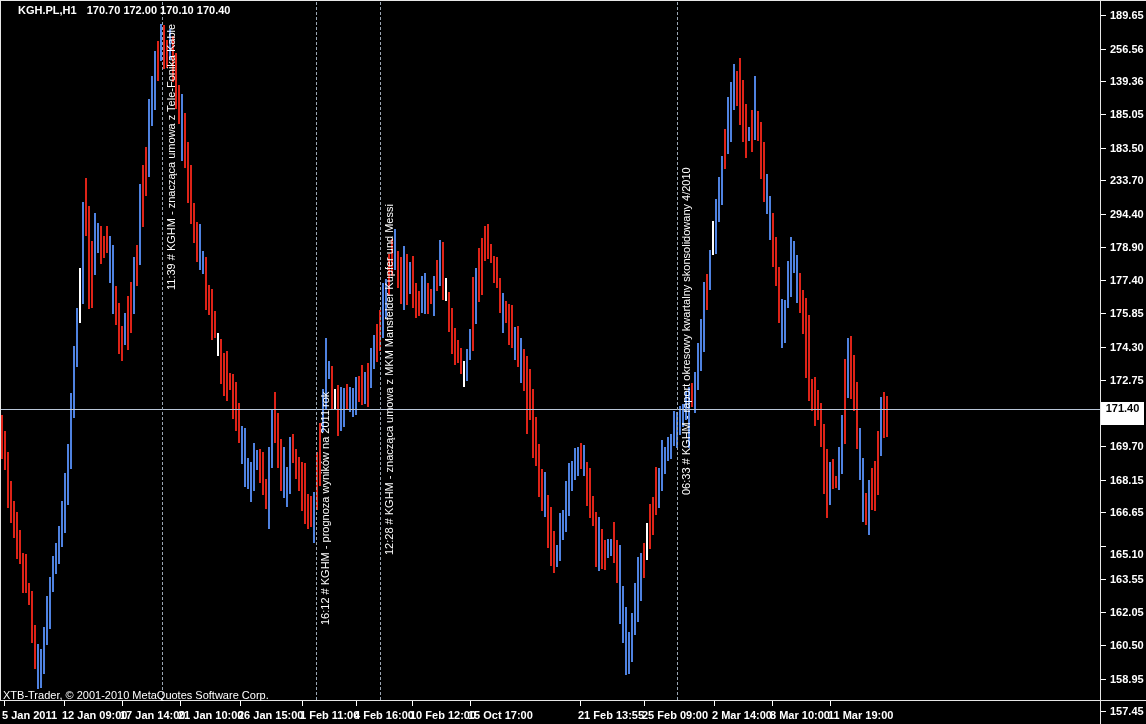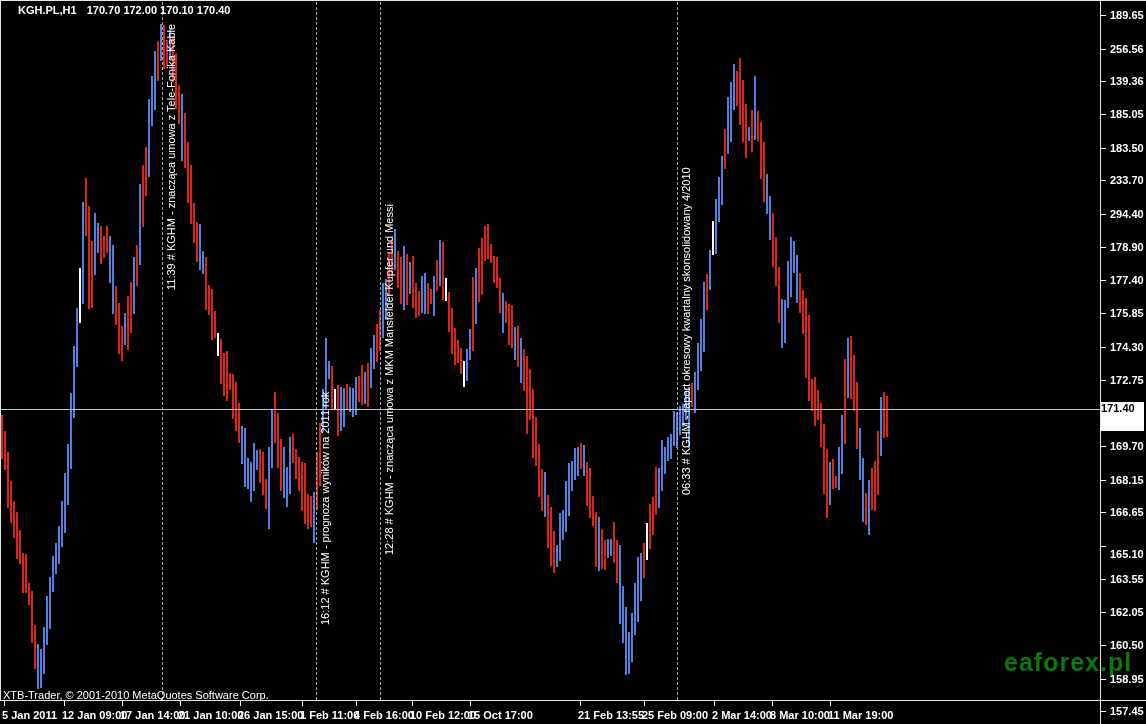--- a/index.html
+++ b/index.html
@@ -13,22 +13,22 @@
   #frame-left{left:0;top:0;width:1px;height:700px;background:#e6e6e6;z-index:6;}
   #scale-divider{left:1100px;top:0;width:1px;height:724px;background:#e6e6e6;z-index:6;}
   #axis-divider{left:0;top:700px;width:1146px;height:1px;background:#e6e6e6;z-index:6;}
   #chart-title{left:18px;top:4px;color:#fff;font-size:11px;font-weight:700;z-index:7;white-space:nowrap;}
   #chart-title .ohlc{margin-left:10px;}
   #copyright{left:3px;top:689px;color:#fff;font-size:11px;z-index:7;white-space:nowrap;}
   #watermark{left:1004px;top:648px;font-size:25px;font-weight:600;z-index:2;letter-spacing:1px;}
   .bar{position:absolute;width:2px;z-index:1;}
   .price-tick{position:absolute;left:1101px;width:5px;height:1px;background:#fff;z-index:7;}
   .price-label{position:absolute;left:1110px;color:#fff;font-size:11px;font-weight:700;z-index:7;white-space:nowrap;}
-  #price-box{position:absolute;left:1101px;width:43px;height:29px;background:#fff;color:#000;
-    font-size:11px;font-weight:700;line-height:13px;z-index:8;}
+  #price-box{position:absolute;left:1101px;width:43px;height:23px;background:#fff;color:#000;
+    font-size:11px;font-weight:700;line-height:13px;text-align:center;z-index:8;}
   .time-tick{position:absolute;width:1px;height:5px;top:701px;background:#fff;z-index:7;}
   .time-label{position:absolute;top:709px;color:#fff;font-size:11px;font-weight:700;z-index:7;white-space:nowrap;}
   .event-line{position:absolute;top:2px;height:698px;width:0;border-left:1px dashed #9aa6b2;z-index:3;}
   .event-text{position:absolute;color:#fff;font-size:11px;white-space:nowrap;z-index:4;
     transform:rotate(-90deg);transform-origin:0 0;}
   #price-line{position:absolute;left:0;width:1101px;height:1px;background:#b9c6d8;z-index:3;}
 </style>
 </head>
 <body>
 
@@ -337,21 +337,20 @@
     </div>
 
   <div id="price-line" style="top: 409px; background: rgb(185, 198, 216);"></div>
 
   <div id="price-scale"></div>
   <div id="price-box" style="top: 402px;">171.40</div>
 
   <div id="time-scale"></div>
 
   <div class="abs" id="copyright">XTB-Trader, © 2001-2010 MetaQuotes Software Corp.</div>
-  <div class="abs" id="watermark" style="color: rgb(10, 122, 10);">eaforex.pl</div>
 
   <div id="frame-top" class="abs"></div>
   <div id="frame-left" class="abs"></div>
   <div id="scale-divider" class="abs"></div>
   <div id="axis-divider" class="abs"></div>
 <div class="event-line" style="left: 162px;"></div>
     <div class="event-text" style="left: 165px; top: 290px;">11:39 # KGHM - znacząca umowa z Tele-Fonika Kable</div>
     <div class="event-line" style="left: 316px;"></div>
     <div class="event-text" style="left: 319px; top: 625px;">16:12 # KGHM - prognoza wyników na 2011 rok</div>
     <div class="event-line" style="left: 380px;"></div>

